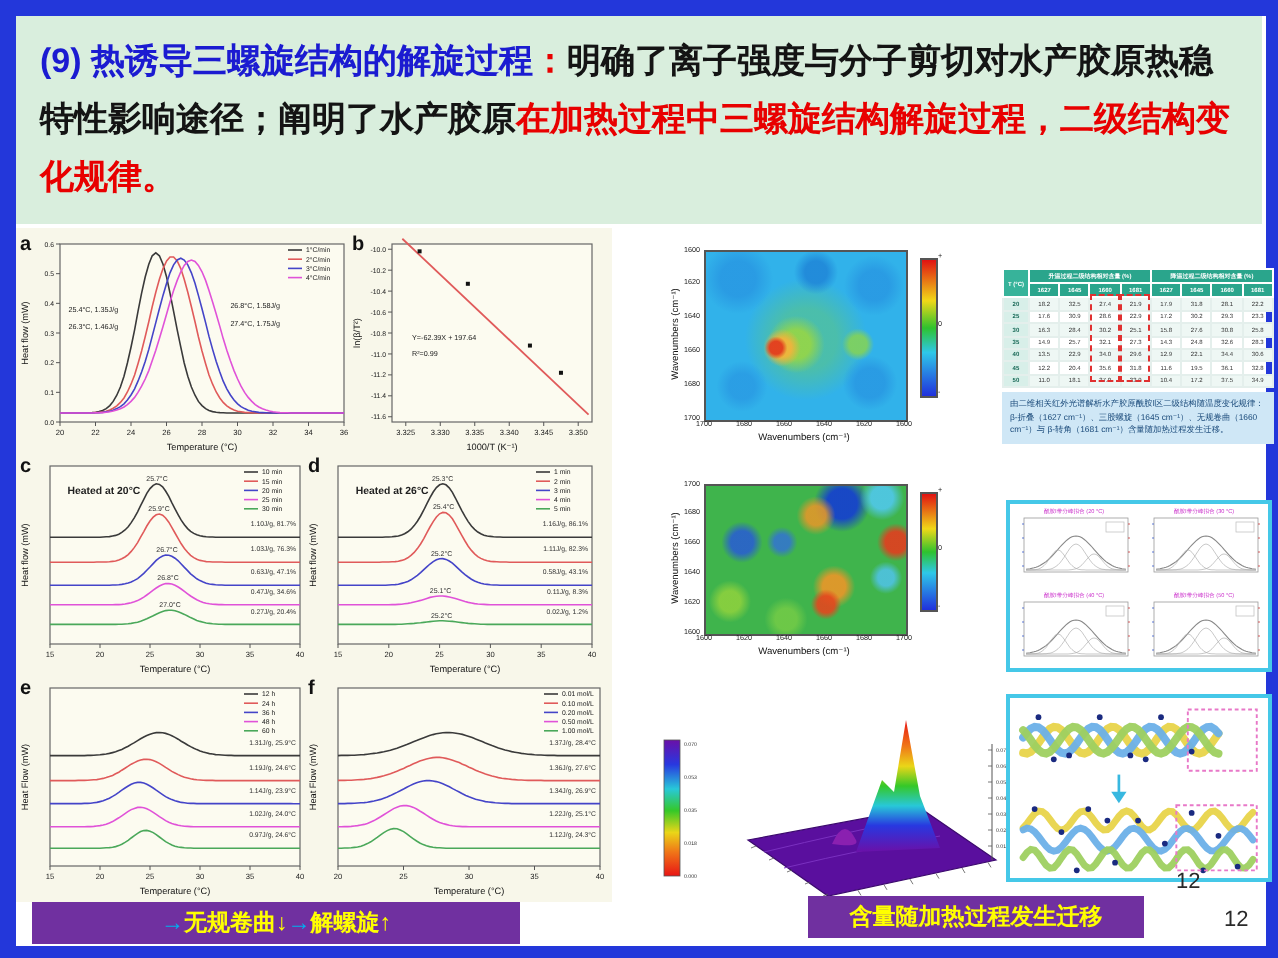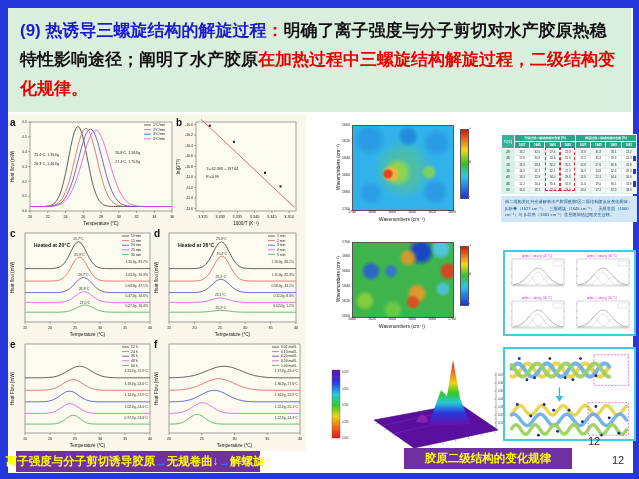--- a/index.html
+++ b/index.html
@@ -639,25 +639,24 @@
         <circle cx="108" cy="72" r="1.5" fill="#1a2a80"></circle>
         <circle cx="118" cy="88" r="1.5" fill="#1a2a80"></circle>
         <circle cx="100" cy="90" r="1.5" fill="#1a2a80"></circle>
         <circle cx="34" cy="90" r="1.5" fill="#1a2a80"></circle>
         <circle cx="50" cy="64" r="1.5" fill="#1a2a80"></circle>
         <rect x="86" y="56" width="42" height="34" fill="none" stroke="#e878c8" stroke-width="1" stroke-dasharray="2,1.5"></rect>
       </svg>
     </div>
 
   <div class="banner" id="banner-left" style="left:16px;top:451px;width:244px;height:21px">
-      <span style="color: rgb(255, 255, 0);">离子强度与分子剪切诱导胶原</span>
       <span style="color: rgb(0, 176, 240);">→</span>
       <span style="color: rgb(255, 255, 0);">无规卷曲↓</span>
       <span style="color: rgb(0, 176, 240);"> → </span>
       <span style="color: rgb(255, 255, 0);">解螺旋↑</span>
     </div>
   <div class="banner" style="left:404px;top:448px;width:168px;height:21px">
-    <span>胶原二级结构的变化规律</span>
+    <span>含量随加热过程发生迁移</span>
   </div>
 
   <div class="pagenum" style="left:588px;top:435px">12</div>
   <div class="pagenum" style="left:612px;top:454px">12</div>
 </div>
 
 </body></html>

